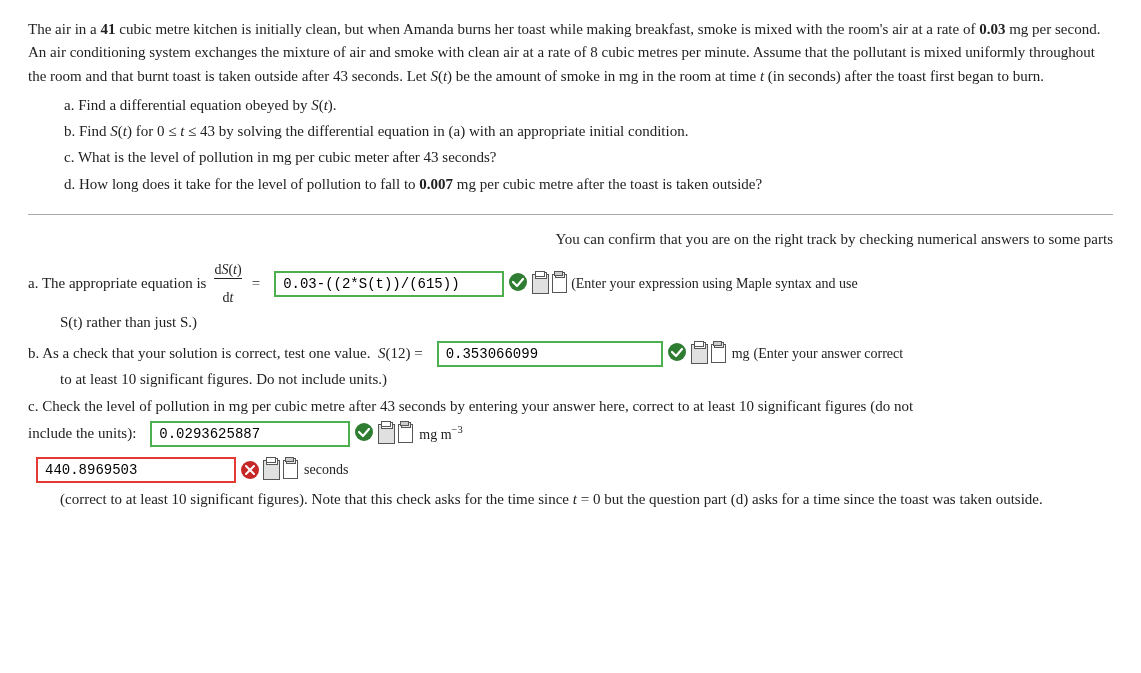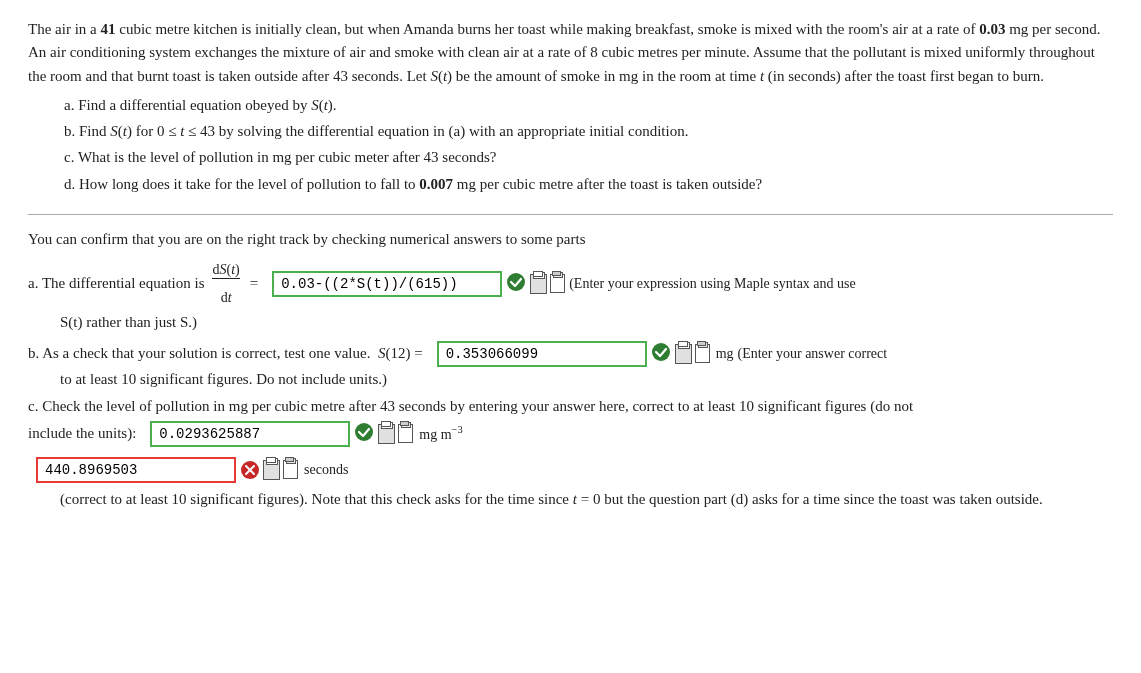--- a/index.html
+++ b/index.html
@@ -29,20 +29,21 @@
       border: none;
       border-top: 1px solid #aaa;
       margin: 18px 0 16px 0;
     }
     .confirm-section {
       margin-top: 8px;
     }
     .confirm-intro {
       margin-bottom: 14px;
       font-size: 15px;
+      text-align: right;
     }
     .answer-row {
       display: flex;
       align-items: center;
       margin-bottom: 8px;
       flex-wrap: wrap;
     }
     .answer-row .label {
       font-size: 15px;
       margin-right: 6px;
@@ -175,21 +176,21 @@
   </ol>
 </div>
 
 <hr class="divider">
 
 <div class="confirm-section">
   <p class="confirm-intro">You can confirm that you are on the right track by checking numerical answers to some parts</p>
 
   <div class="answer-block">
     <div class="answer-row">
-      <span class="label">a. The differential equation is</span>
+      <span class="label">a. The appropriate equation is</span>
       <span style="display:inline-flex; align-items:center; margin-right:6px;">
         <span class="frac">
           <span class="num">d<span class="math">S</span>(<span class="math">t</span>)</span>
           <span class="den">d<span class="math">t</span></span>
         </span>
         <span style="margin: 0 8px;">=</span>
       </span>
       <input class="input-box normal" type="text" style="width: 230px;" value="0.03-((2*S(t))/(615))">
       <span class="inline-icons">
         <span class="green-check-svg">
@@ -206,21 +207,21 @@
         </span>
       </span>
       <span class="hint-text">(Enter your expression using Maple syntax and use</span>
     </div>
     <div class="sub-note indent">S(t) rather than just S.)</div>
   </div>
 
   <div class="answer-block">
     <div class="answer-row row-b">
       <span class="label">b. As a check that your solution is correct, test one value.&nbsp;&nbsp;<span class="math">S</span>(12) =</span>
-      <input class="input-box normal" type="text" style="width: 210px; margin-left: 8px;" value="0.353066099">
+      <input class="input-box normal" type="text" style="width: 226px; margin-left: 8px;" value="0.353066099">
       <span class="inline-icons">
         <span class="green-check-svg">
           <svg width="20" height="20" viewBox="0 0 20 20">
               <circle cx="10" cy="10" r="9" fill="#2e7d32"></circle>
               <polyline points="5,10 9,14 15,7" stroke="white" stroke-width="2.2" fill="none" stroke-linecap="round" stroke-linejoin="round"></polyline>
             </svg>
         </span>
         <span class="copy-icon" style="display:inline-block;width:17px;height:20px;border:1.5px solid #555;background:#e0e0e0;margin-left:4px;position:relative;cursor:pointer;">
           <span style="position:absolute;top:-4px;left:2px;width:10px;height:6px;border:1.5px solid #555;background:#fff;display:block;"></span>
         </span>

